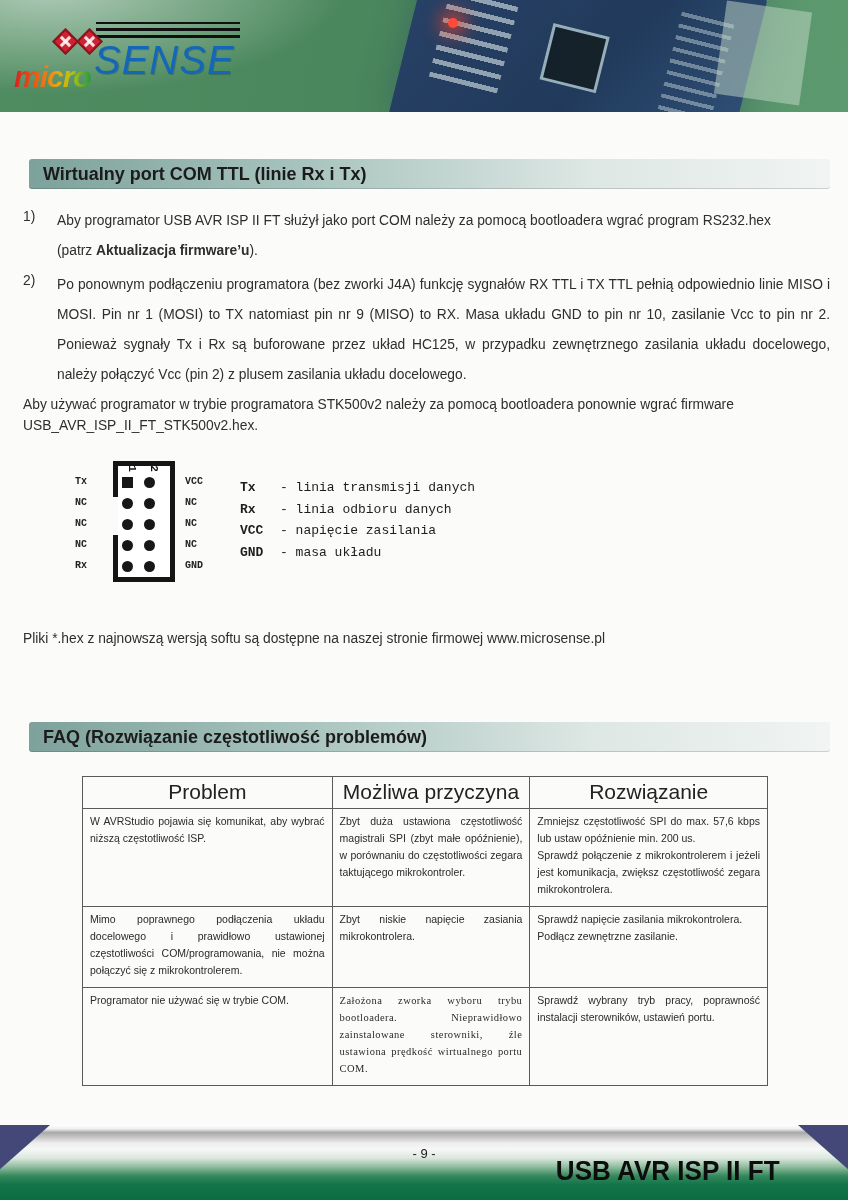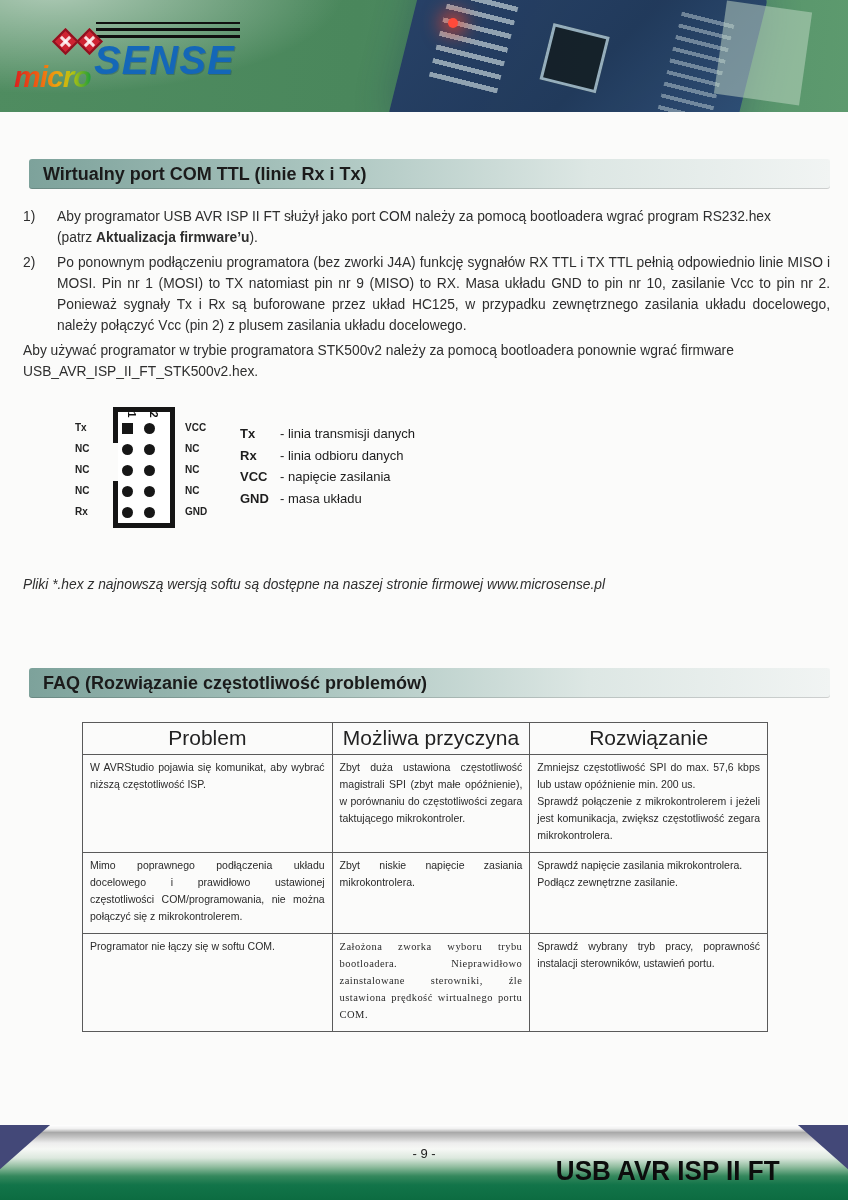--- a/index.html
+++ b/index.html
@@ -59,49 +59,49 @@
   .dmd.d1 { left:42px; top:12px; }
   .dmd.d2 { left:66px; top:12px; }
   .logo .micro {
     position:absolute; left:0px; top:40px;
     font-size:30px; font-weight:bold; font-style:italic; letter-spacing:-1px;
     background:linear-gradient(90deg,#d91f1f 0%,#ef5c12 30%,#f0a00e 55%,#b8c410 75%,#1f9d3a 100%);
     -webkit-background-clip:text; background-clip:text; color:transparent;
   }
   .logo .sense {
     position:absolute; left:80px; top:18px;
-    font-size:40px; font-weight:bold; font-style:italic; letter-spacing:1px; color:#1467b8;
+    font-size:40px; font-weight:normal; font-style:italic; letter-spacing:1px; color:#1467b8;
     text-shadow:1px 1px 0 rgba(0,40,90,.25);
   }
 
   
   .content { padding:0 18px 0 23px; }
   .bar {
     height:30px; line-height:30px; margin-left:0; border-radius:3px;
     background:linear-gradient(90deg,#7da29b 0%,#a9c4be 35%,#dde7e4 70%,#f1f4f3 100%);
     padding-left:14px; color:#1b1b1b; font-size:18px;
     box-shadow:inset 0 -1px 0 rgba(0,0,0,.15);
   }
   .bar.bold { font-weight:bold;margin-left:6px; }
   .bar.h1 { margin-top:47px; }
   .bar.h2 { margin-top:13px; font-size:19px; font-weight:400; }
   .bar.h3 { margin-top:73px; }
 
   .ol { margin-top:17px; }
   .li { display:flex; margin-bottom:4px; }
   .li .num { width:34px; flex:0 0 34px; font-size:13.8px; line-height:21px; }
-  .li p { font-size:13.8px; line-height:21px; text-align:justify; }
+  .li p { font-size:13.8px; line-height:30px; text-align:justify; }
   .li.li1 p { max-width:716px; text-align:left; }
 
   .para { font-size:13.8px; line-height:21px; margin-top:4px; }
   .para.speed { margin-top:11px; }
-  .para.files { margin-top:30px;font-style:italic; }
-
-  
-  .figure { position:relative; height:141px; margin-top:21px; }
+  .para.files { margin-top:30px; }
+
+  
+  .figure { position:relative; height:141px; margin-top:21px;font-family:Liberation Mono, monospace; }
   .plabel { position:absolute; font-size:10px; font-weight:bold; color:#222; line-height:10px; }
   .plabel.L { left:52px; width:30px; text-align:left; }
   .plabel.R { left:162px; }
   .conn-box { position:absolute; left:90px; top:4px; width:62px; height:121px;
     border:5px solid #151515; background:#fff; }
   .notch { position:absolute; left:-5px; top:31px; width:5px; height:38px; background:#fbfbfa; }
   .pin { position:absolute; width:11px; height:11px; border-radius:50%; background:#171717; }
   .pin.sq { border-radius:0; }
   .pnum { position:absolute; top:-3px; font-size:11px; font-weight:bold; color:#111;
     transform:rotate(90deg); line-height:11px; }
@@ -254,21 +254,21 @@
           <td>Zmniejsz częstotliwość SPI do max. 57,6 kbps lub ustaw opóźnienie min. 200 us.
 Sprawdź połączenie z mikrokontrolerem i jeżeli jest komunikacja, zwiększ częstotliwość zegara mikrokontrolera.</td>
         </tr>
         <tr>
           <td>Mimo poprawnego podłączenia układu docelowego i prawidłowo ustawionej częstotliwości COM/programowania, nie można połączyć się z mikrokontrolerem.</td>
           <td>Zbyt niskie napięcie zasiania mikrokontrolera.</td>
           <td>Sprawdź napięcie zasilania mikrokontrolera.
 Podłącz zewnętrzne zasilanie.</td>
         </tr>
         <tr>
-          <td>Programator nie łączy się w softu COM.</td>
+          <td>Programator nie używać się w trybie COM.</td>
           <td class="ls">Założona zworka wyboru trybu bootloadera. Nieprawidłowo zainstalowane sterowniki, źle ustawiona prędkość wirtualnego portu COM.</td>
           <td>Sprawdź wybrany tryb pracy, poprawność instalacji sterowników, ustawień portu.</td>
         </tr>
       </tbody>
     </table>
 
   </div>
 
   <div class="footer">
     <div class="navyL"></div>

